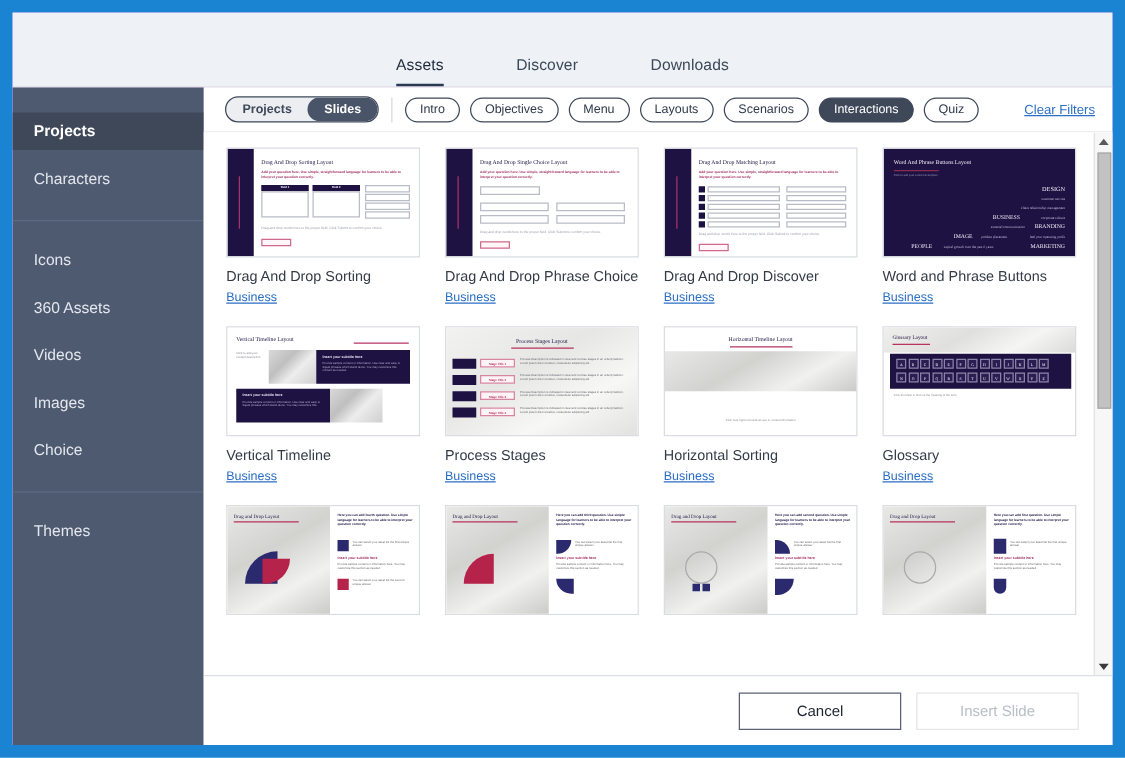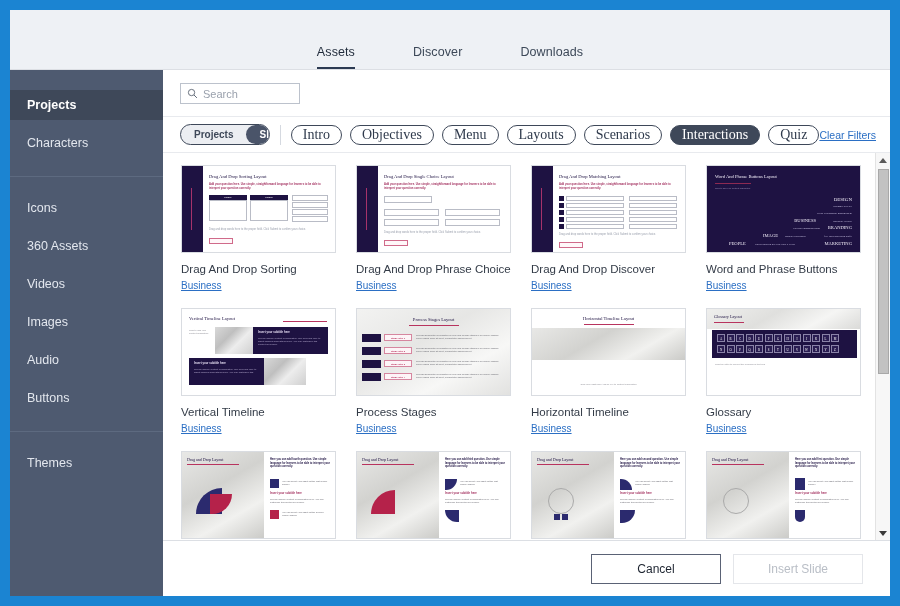--- a/index.html
+++ b/index.html
@@ -127,26 +127,25 @@
   .seg-div {
     width: 1px; height: 20px; background: #d5d9e0; margin: 0 10px;
   }
   .chips { display: flex; gap: 8px; align-items: center; }
   .chip {
     border: 1.1px solid #3e4859;
     border-radius: 11px;
     height: 20px;
     padding: 0 11px;
     display: flex; align-items: center;
-    font-size: 14px;
+    font-size: 10px;
     color: #2f3a4c;
     background: #fff;
     cursor: pointer;
     white-space: nowrap;
-    font-family: Liberation Serif, serif;
   }
   .chip.on { background: #3e4859; color: #fff; border-color: #3e4859; }
   .clearlink {
     margin-left: auto;
     font-size: 10.5px;
     color: #2b6fc4;
     text-decoration: underline;
     cursor: pointer;
     white-space: nowrap;
   }
@@ -293,45 +292,33 @@
         <div class="side-item">
           <span>360 Assets</span>
         </div>
         <div class="side-item">
           <span>Videos</span>
         </div>
         <div class="side-item">
           <span>Images</span>
         </div>
         <div class="side-item">
-          <span>Audio</span>
-        </div>
-        <div class="side-item">
-          <span>Buttons</span>
+          <span>Choice</span>
         </div>
       </div>
       <div class="side-group">
         <div class="side-item">
           <span>Themes</span>
         </div>
       </div>
       <div class="side-spacer"></div>
     </div>
 
     <div class="main">
 
-      <div class="searchrow">
-        <div class="searchbox">
-          <svg width="11" height="11" viewBox="0 0 16 16">
-            <circle cx="6.6" cy="6.6" r="4.6" fill="none" stroke="#5a6370" stroke-width="1.3"></circle>
-            <line x1="10.2" y1="10.2" x2="14.4" y2="14.4" stroke="#5a6370" stroke-width="1.4"></line>
-          </svg>
-          <span class="ph">Search</span>
-        </div>
-      </div>
 
       <div class="filterrow">
         <div class="segmented">
           <div class="seg">Projects</div>
           <div class="seg on">Slides</div>
         </div>
         <div class="seg-div"></div>
         <div class="chips">
           <div class="chip">Intro</div>
           <div class="chip">Objectives</div>
@@ -490,21 +477,21 @@
 
           <div class="card">
             <div class="thumb">
               <div class="sl">
                 <h5 style="left:0;right:0;top:7px;text-align:center">Horizontal Timeline Layout</h5>
                 <div class="pinkrule" style="left:52px;top:15px;width:50px"></div>
                 <div class="photo" style="left:0;top:19px;width:155px;height:32px"></div>
                 <div class="tl" style="left:0;right:0;top:74px;text-align:center;color:#8d8d95">Click here right now! Add an eye-to-content information</div>
               </div>
             </div>
-            <div class="card-title">Horizontal Timeline</div>
+            <div class="card-title">Horizontal Sorting</div>
             <div class="card-cat">Business</div>
           </div>
 
           <div class="card">
             <div class="thumb">
               <div class="sl">
                 <div class="photo" style="left:0;top:0;width:155px;height:20px;opacity:.7"></div>
                 <h5 style="left:7px;top:5px;font-size:4.2px">Glossary Layout</h5>
                 <div class="pinkrule" style="left:7px;top:13px;width:30px"></div>
                 <div class="bxf" style="left:5px;top:21px;width:145px;height:28px"></div>

